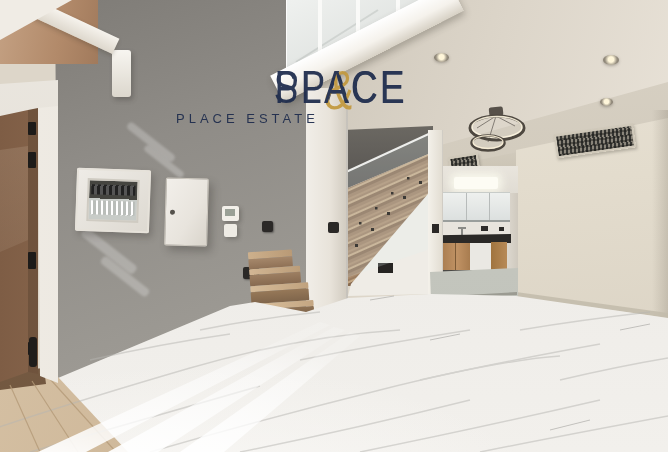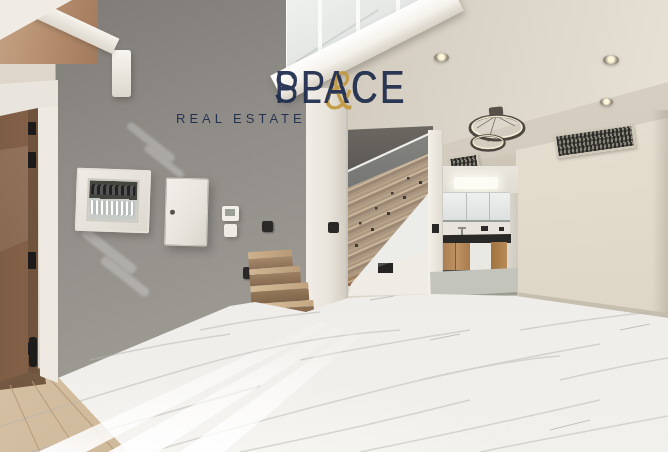--- a/index.html
+++ b/index.html
@@ -436,18 +436,18 @@
   <div class="door-handle"></div>
 
   <div class="logo">
     <div class="brand-row">
       <span>SPACE</span>
         <span class="amp">&amp;</span>
         <span>PLACE</span>
     </div>
     <div class="tag-row">
       <span class="line"></span>
-      <span class="tag-text">REAL ESTATE</span>
+      <span class="tag-text">PLACE ESTATE</span>
       <span class="line"></span>
     </div>
   </div>
 
 </div>
 
 </body></html>

